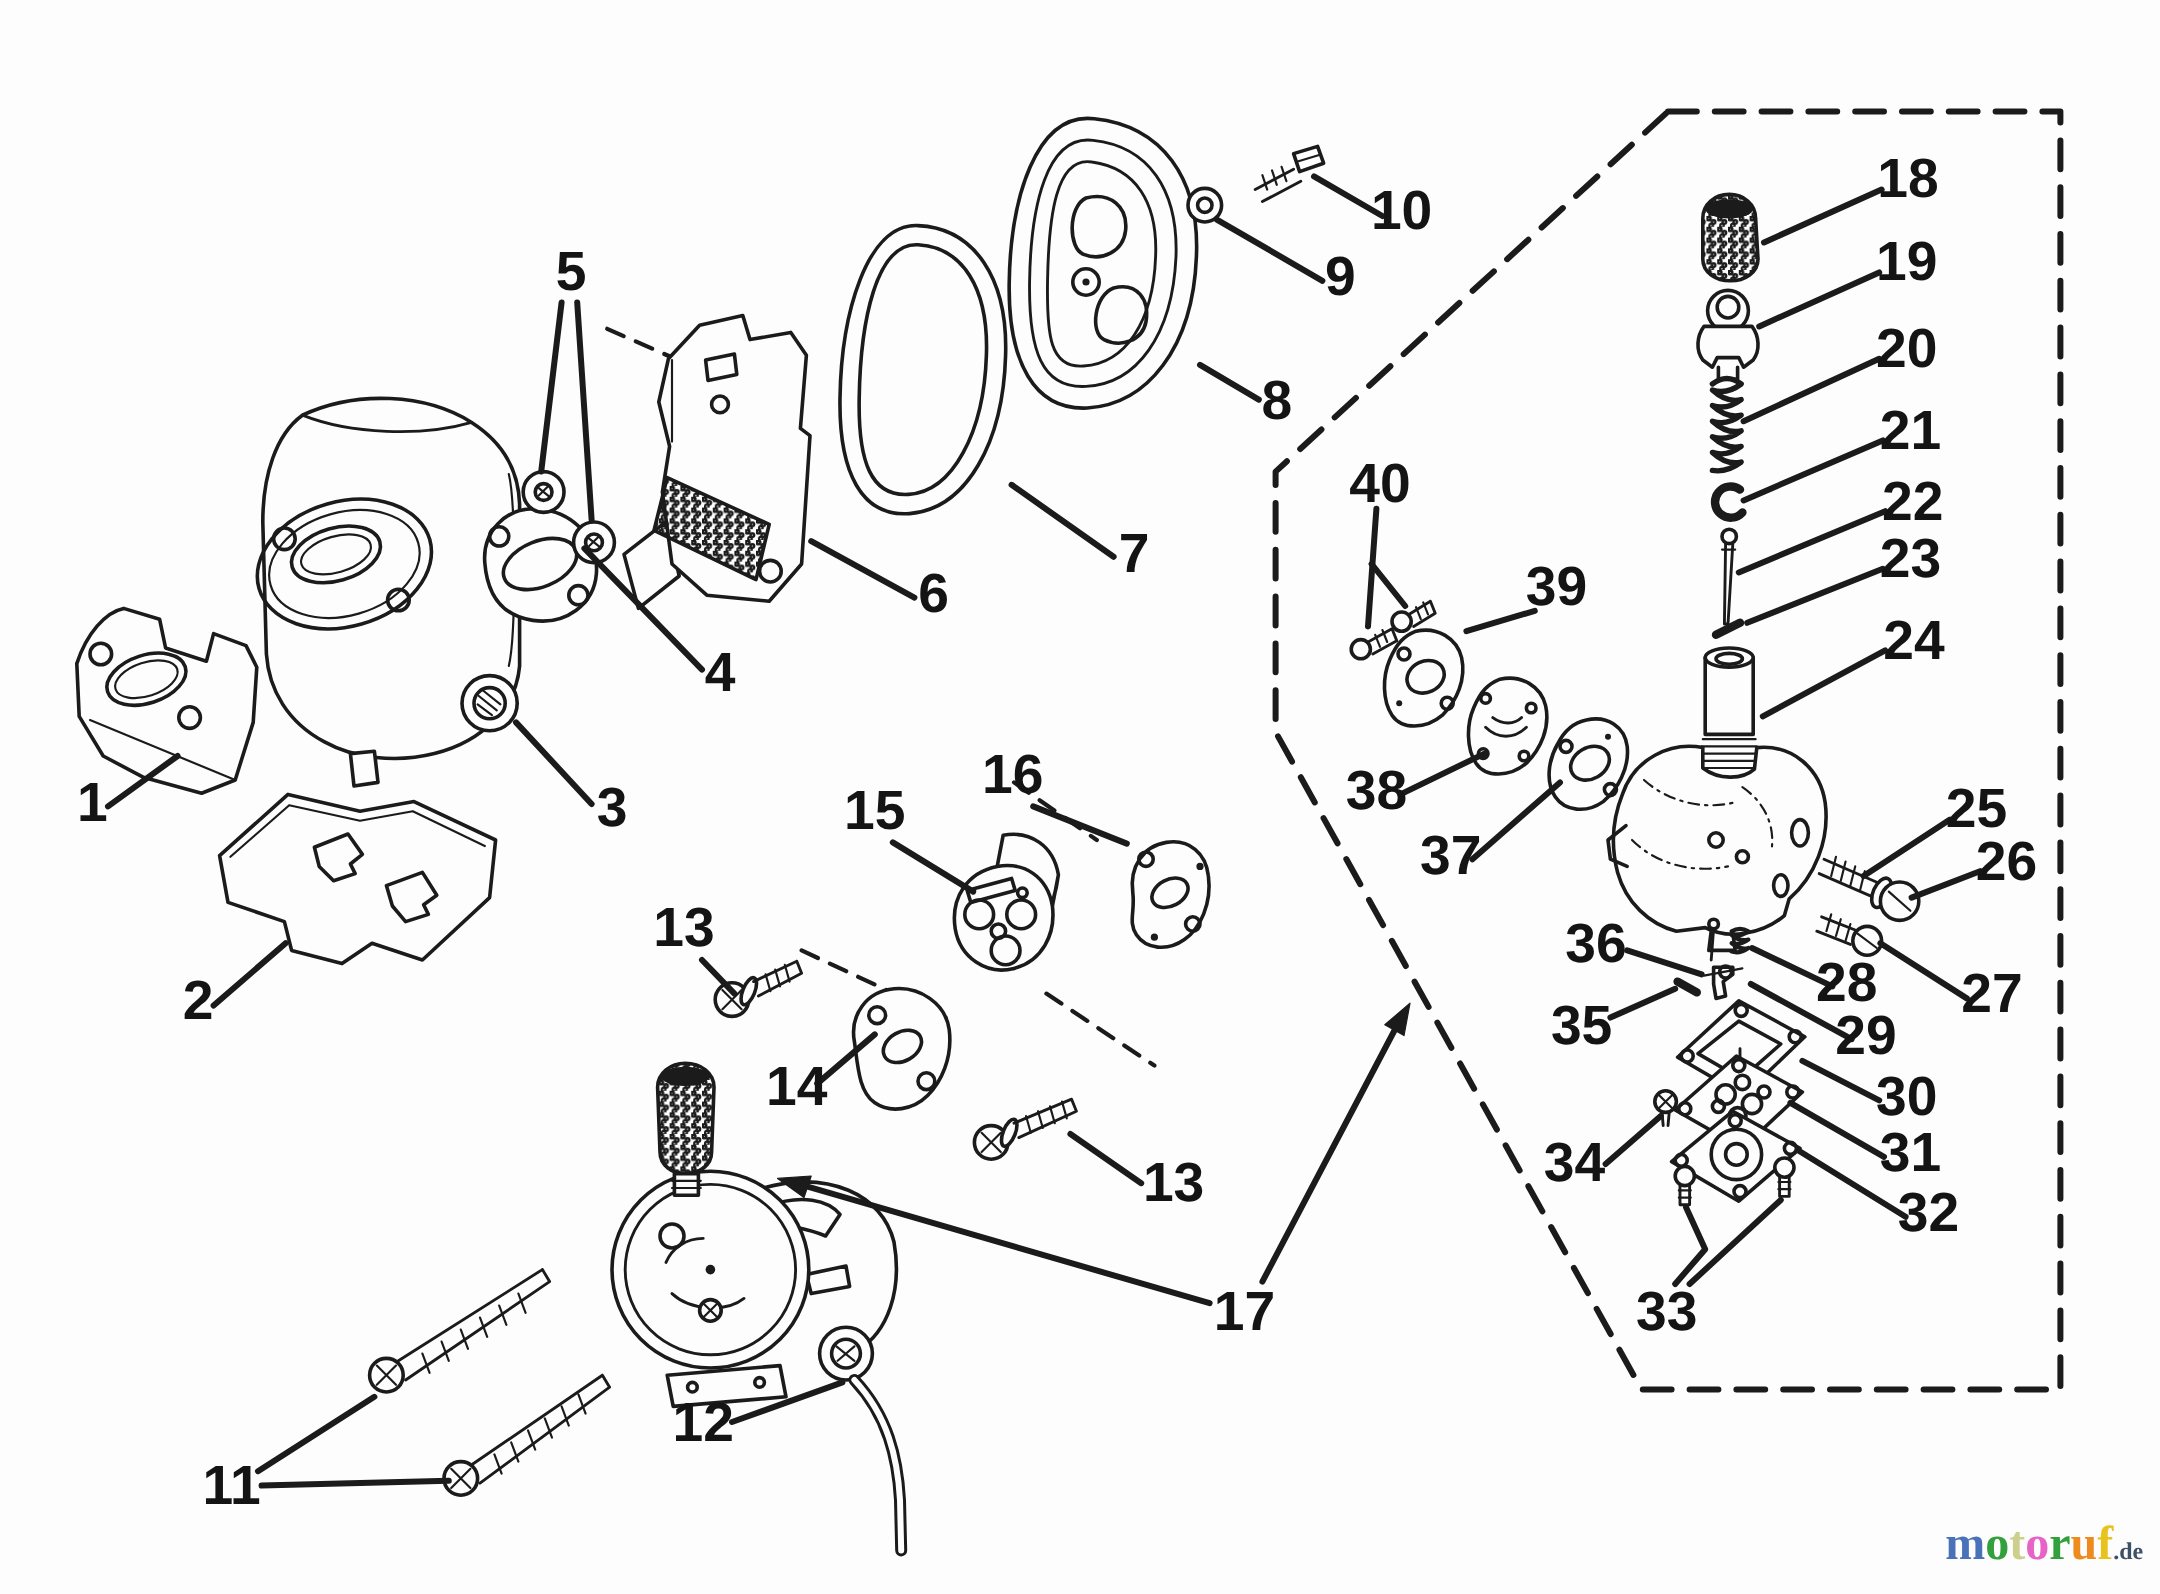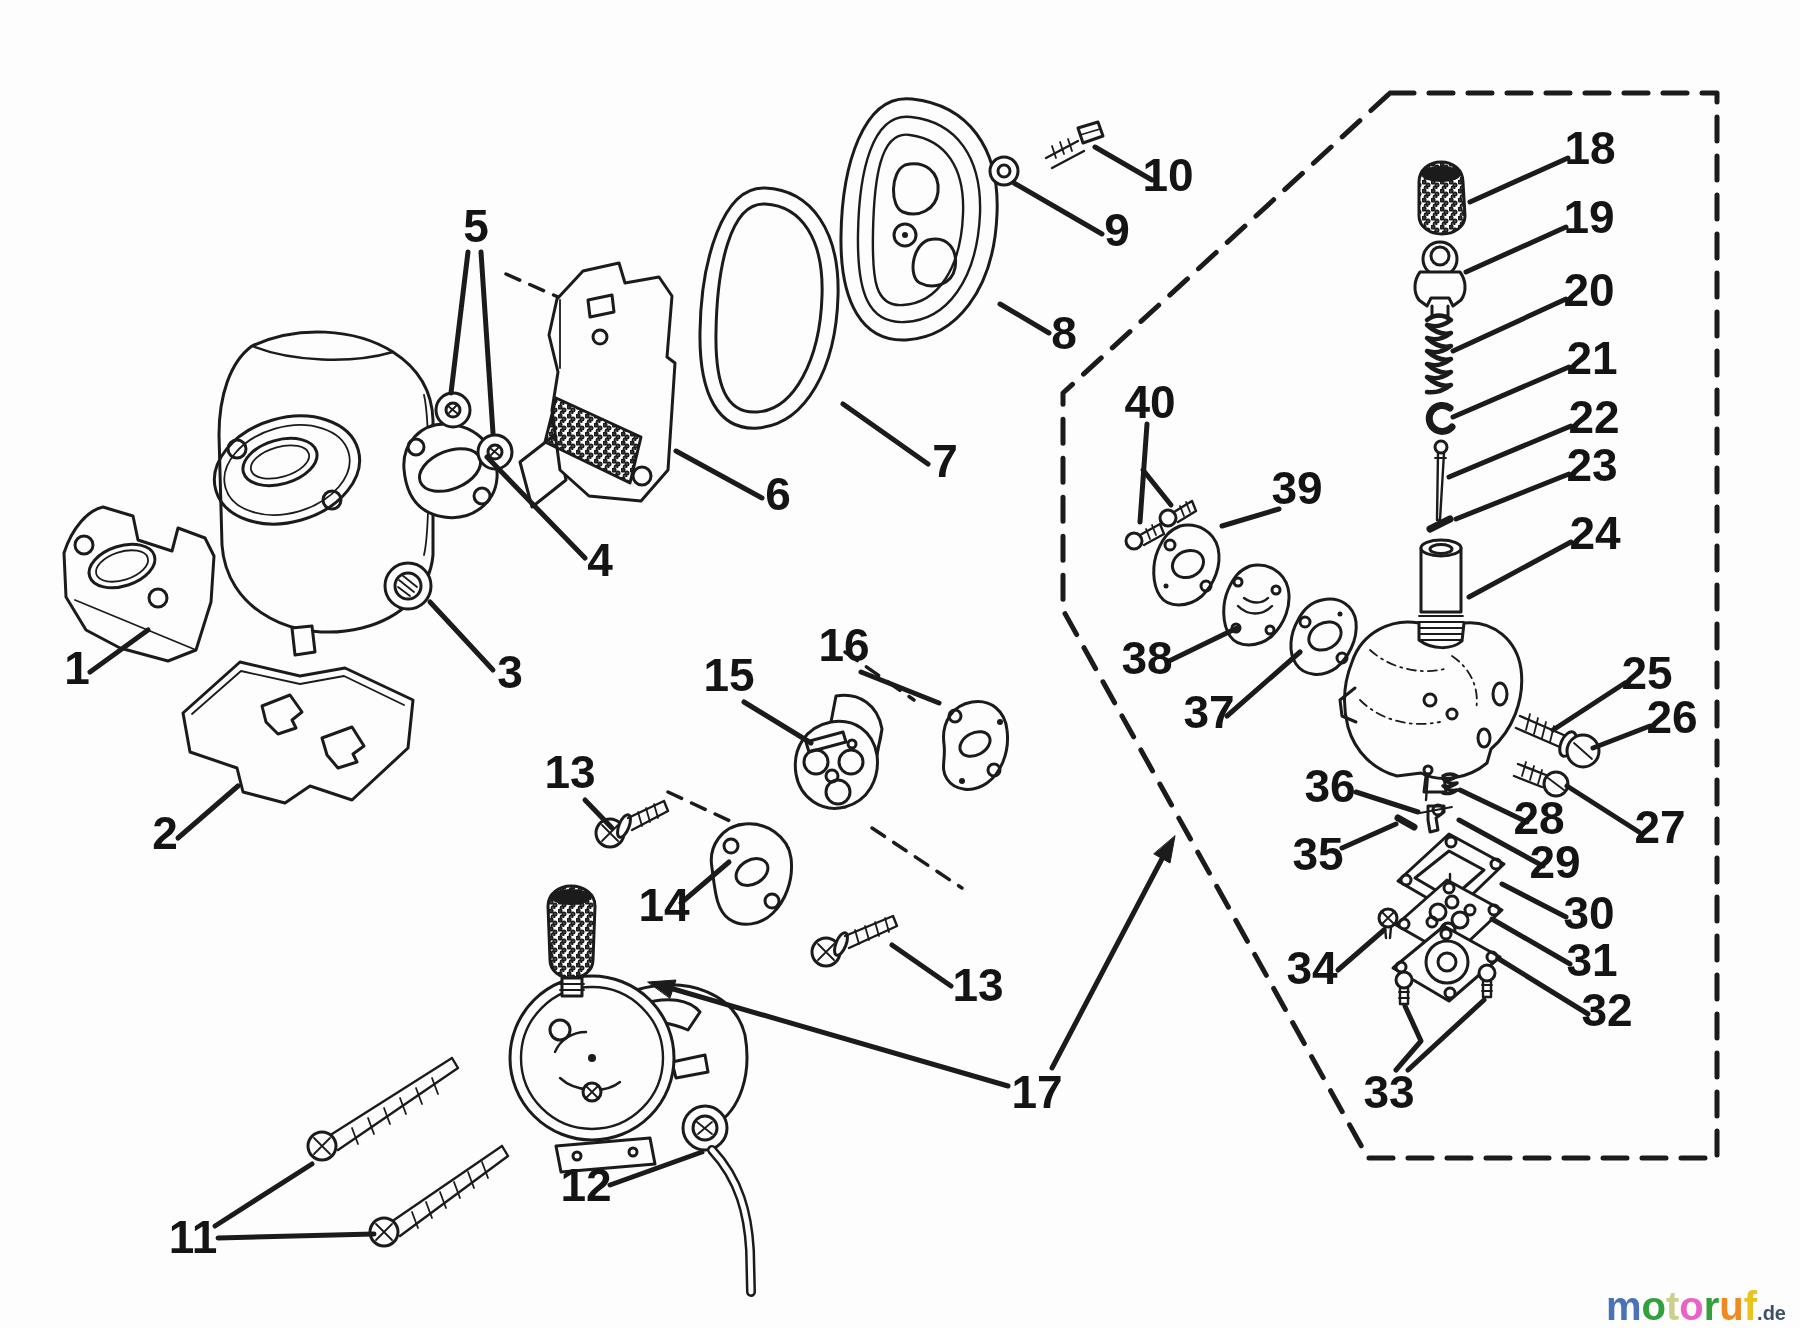--- a/index.html
+++ b/index.html
@@ -11,21 +11,21 @@
   .fw{fill:#ffffff;}
   .dk{fill:#1b1b1b;stroke:none;}
   .stip{fill:url(#stipple);stroke:#1b1b1b;}
   .leader{stroke-width:5;}
   .dash{stroke-dasharray:24 15;stroke-width:5;fill:none;}
   .dashax{stroke-dasharray:15 11;stroke-width:3.5;}
   .thin{stroke-width:1.8;}
   .t2{stroke-width:2.4;}
   .arrow{fill:#1b1b1b;stroke:#1b1b1b;stroke-width:1;}
   .callout{font:700 46px "Liberation Sans",sans-serif;fill:#141414;stroke:none;text-anchor:middle;}
-  .watermark{position:absolute;right:14px;bottom:2px;font-family:Liberation Sans, sans-serif;
+  .watermark{position:absolute;right:14px;bottom:22px;font-family:Liberation Serif, serif;
              font-weight:700;font-size:40px;letter-spacing:0px;line-height:1;}
   .wm-suffix{font-size:20px;font-weight:700;}
 </style>
 </head>
 <body>
 
 <div class="stage">
 <svg width="1800" height="1328" viewBox="0 0 1800 1328">
   <defs>
     <pattern id="stipple" width="9" height="9" patternUnits="userSpaceOnUse">

